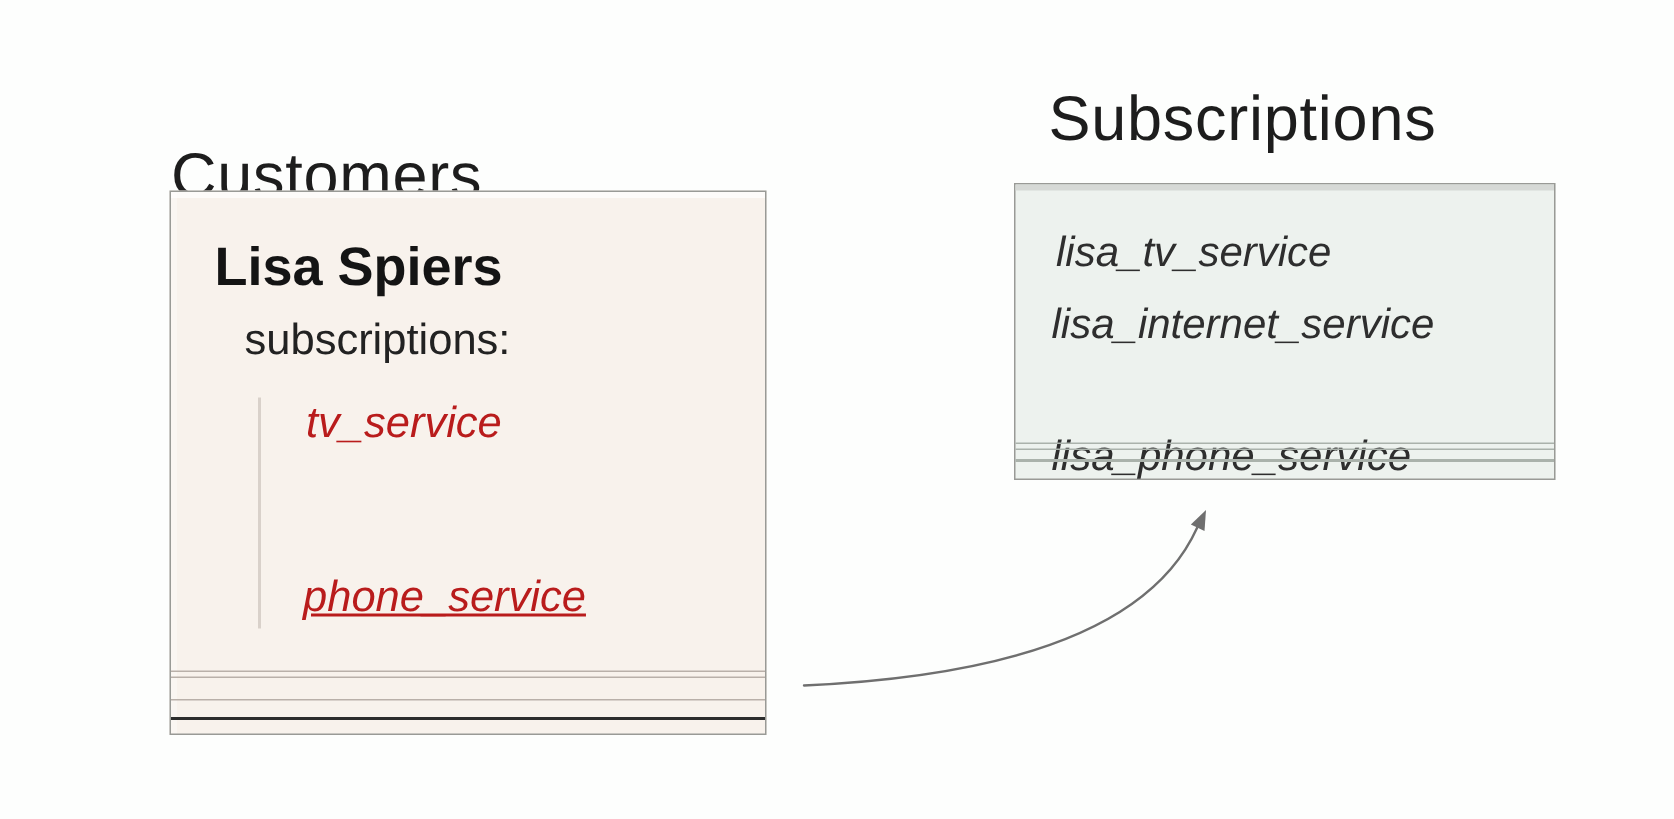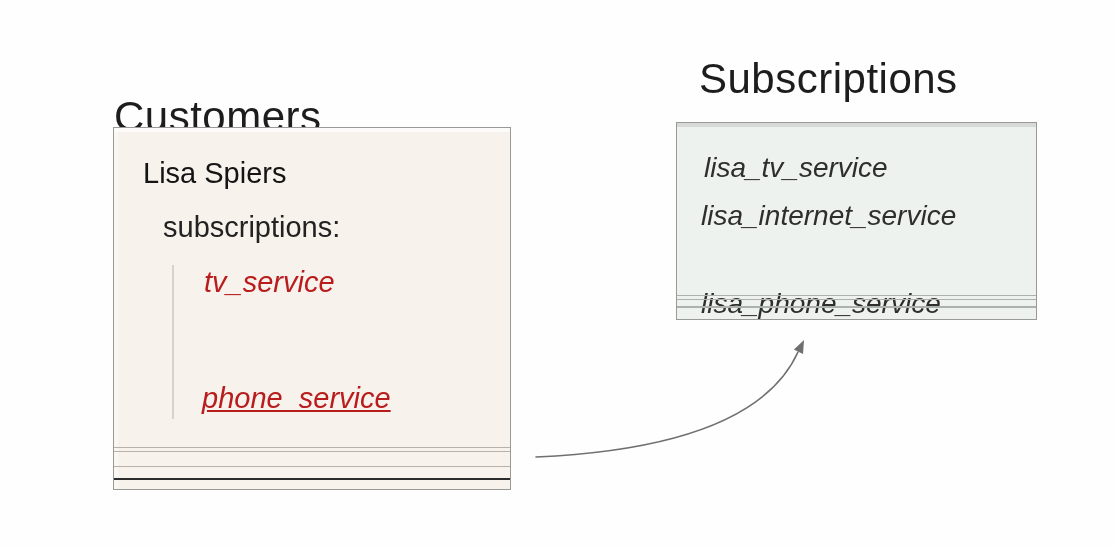--- a/index.html
+++ b/index.html
@@ -44,22 +44,22 @@
   .header-strip {
     position: absolute;
     left: 0; top: 0; right: 0;
     height: 4px;
     background: #d6d9d6;
   }
 
   .record-name {
     position: absolute;
     left: 29px; top: 30px;
-    font-size: 29px;
-    font-weight: normal;
+    font-size: 36px;
+    font-weight: bold;
     color: #141414;
     line-height: 1.1;
     white-space: nowrap;
   }
 
   .field-label {
     position: absolute;
     left: 49px; top: 84px;
     font-size: 29px;
     color: #222;

